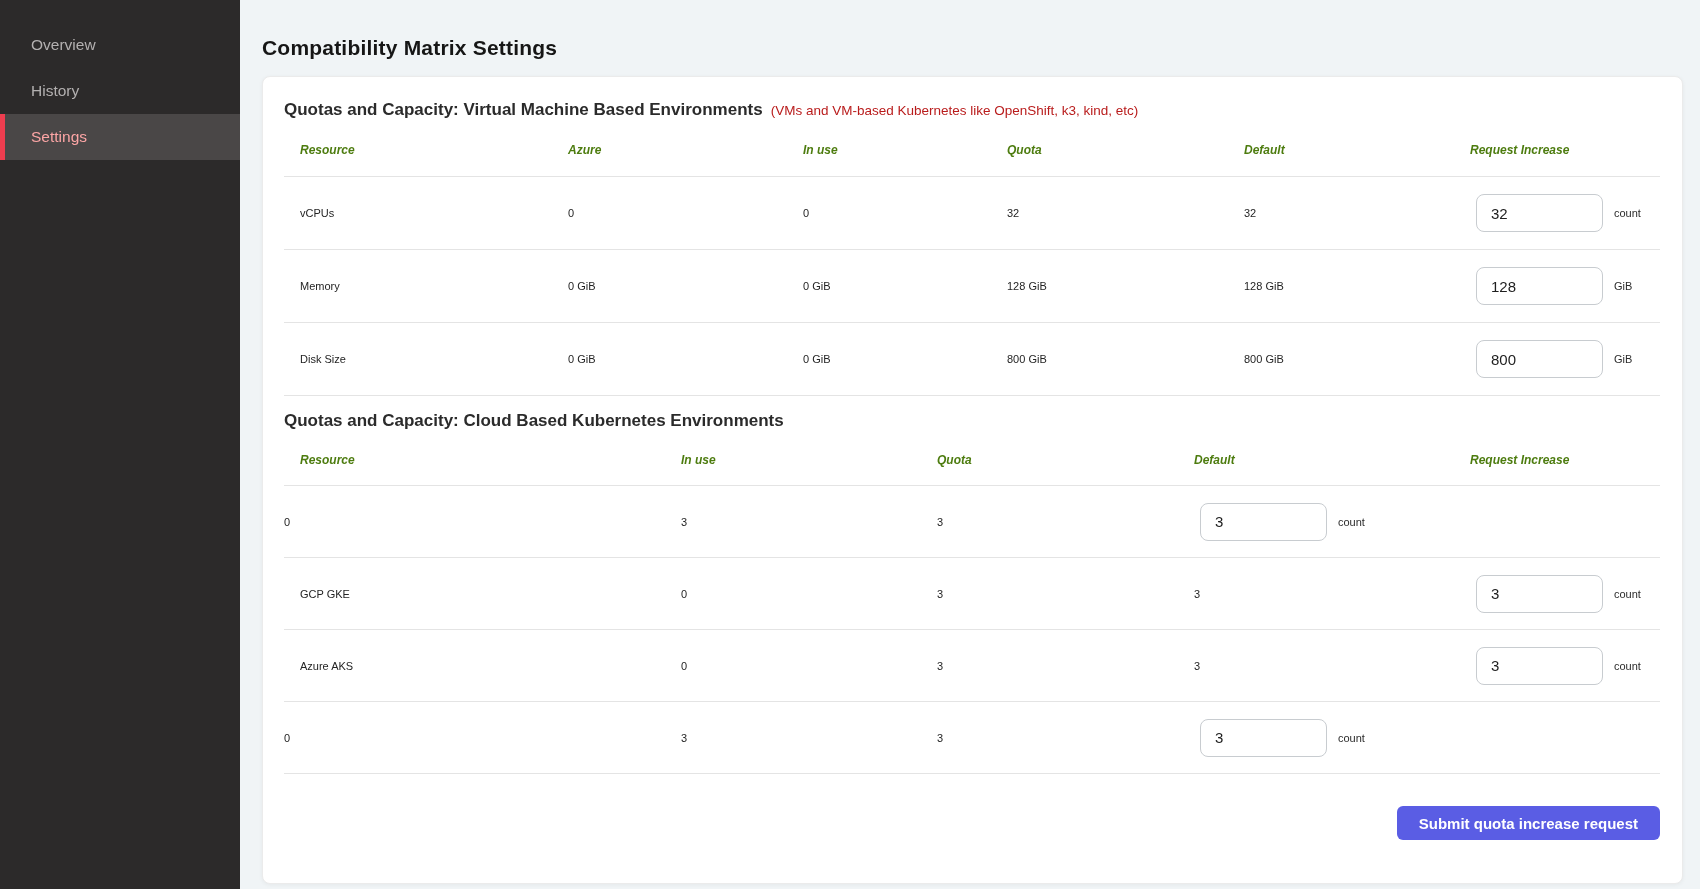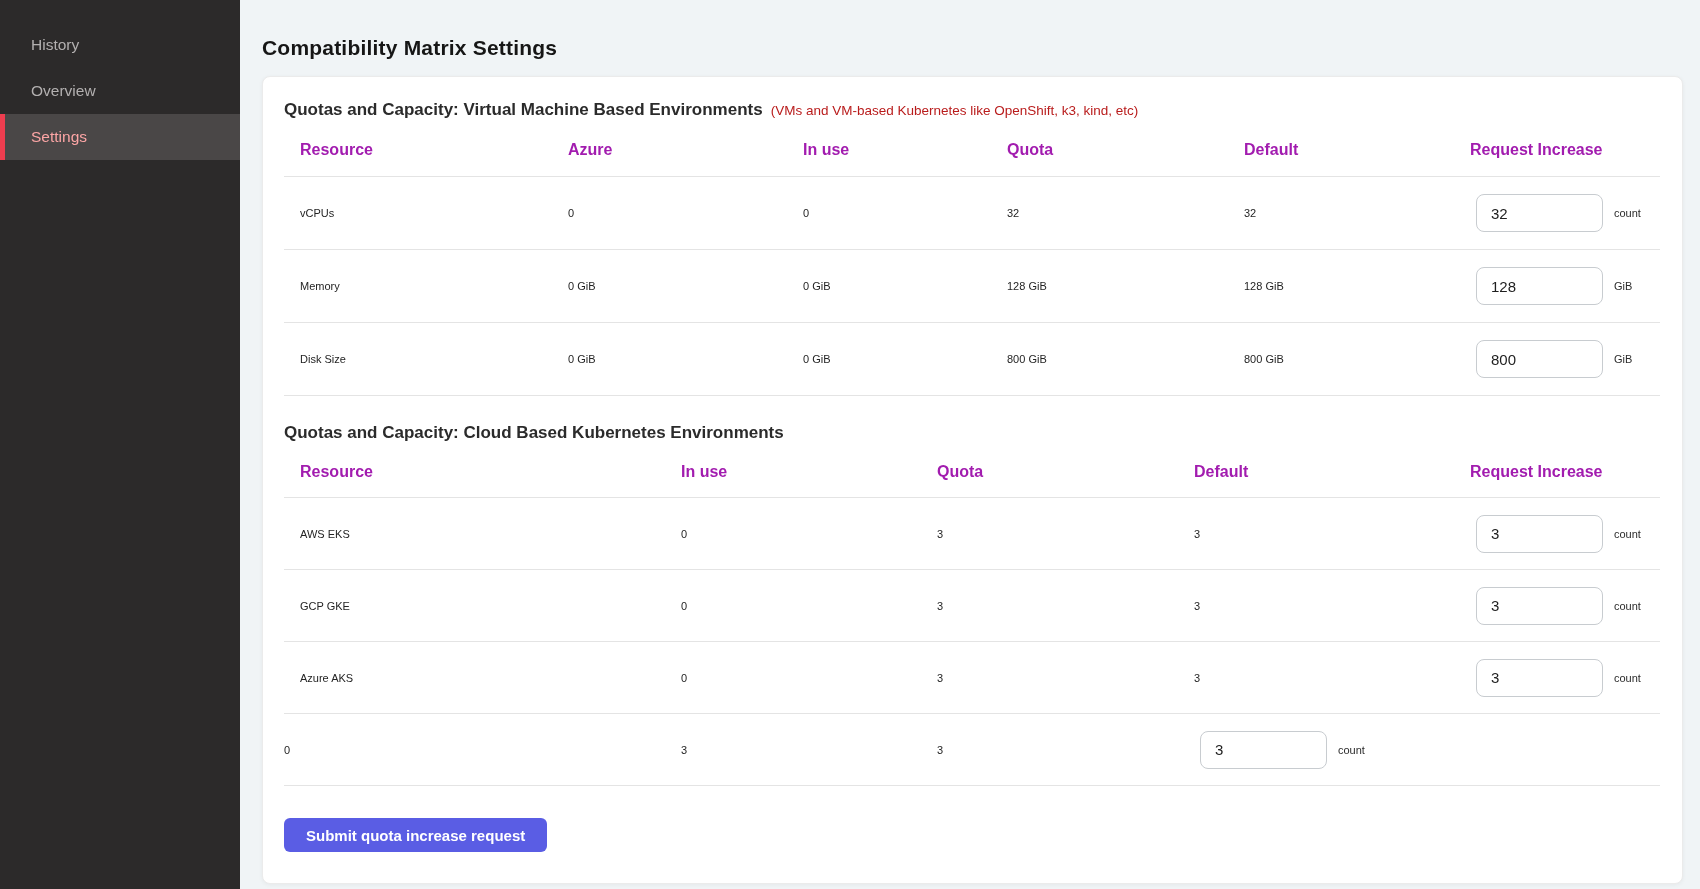--- a/index.html
+++ b/index.html
@@ -43,63 +43,63 @@
     border:1px solid #ebebeb; border-radius:8px;
     box-shadow:0 1px 4px rgba(0,0,0,.05);
     padding:20px 22px 18px 21px;
     height:808px;
   }
 
   .section-heading { line-height:26px; display:flex; align-items:baseline; }
   .section-heading .h { font-size:17px; font-weight:700; color:#2b2b2b; }
   .section-heading .sub { font-size:13.5px; color:#b91c1c; margin-left:8px; font-weight:400; }
   .heading1 { }
-  .heading2 { margin-top:24px; }
+  .heading2 { margin-top:12px; }
 
   .grid1 { display:grid; grid-template-columns:284px 235px 204px 237px 226px 1fr; }
   .grid2 { display:grid; grid-template-columns:397px 256px 257px 276px 1fr; }
   .thead, .trow { align-items:center; border-bottom:1px solid #e4e4e4; }
   .t1 .thead { height:53px; }
   .t1 .trow  { height:73px; }
   .t2 .thead { height:52px; }
   .t2 .trow  { height:72px; }
-  .th { font-size:16px; font-weight:700; color:#a21caf; }
+  .th { font-size:12px; font-weight:700; color:#4d7c0f;font-style:italic; }
   .td { font-size:11px; color:#242424; }
   .c1 { padding-left:16px; }
 
   .req-cell { display:flex; align-items:center; gap:11px; padding-left:6px; }
   .req-input {
     width:127px; height:38px;
     border:1px solid #c8ccd0; border-radius:8px;
     font-family:"Liberation Sans","DejaVu Sans",sans-serif;
     font-size:15px; color:#1e1e1e; padding:0 14px;
     outline:none; background:#fff;
   }
   .unit { font-size:11px; color:#2c2c2c; }
 
-  .submit-row { display:flex; justify-content:flex-start; padding-top:32px; }
+  .submit-row { display:flex; justify-content:flex-end; padding-top:32px; }
   .submit-btn {
     height:34px; padding:0 22px;
     background:var(--button,#5a5de4);
     color:#ffffff; font-family:"Liberation Sans","DejaVu Sans",sans-serif;
     font-size:15px; font-weight:700;
     border:none; border-radius:6px; cursor:pointer;
   }
 </style>
 </head>
 <body>
 
 <nav class="sidebar">
   <div class="side-item">
 
-    <span>History</span>
+    <span>Overview</span>
   </div>
   <div class="side-item">
 
-    <span>Overview</span>
+    <span>History</span>
   </div>
   <div class="side-item active">
     <span class="accent"></span>
     <span>Settings</span>
   </div>
 </nav>
 
 <main class="main">
   <h1 class="page-title">Compatibility Matrix Settings</h1>
 
@@ -164,21 +164,20 @@
     <div class="t2">
       <div class="thead grid2">
         <div class="th c1">Resource</div>
         <div class="th">In use</div>
         <div class="th">Quota</div>
         <div class="th">Default</div>
         <div class="th">Request Increase</div>
       </div>
 
       <div class="trow grid2">
-        <div class="td c1">AWS EKS</div>
         <div class="td">0</div>
         <div class="td">3</div>
         <div class="td">3</div>
         <div class="req-cell">
           <input class="req-input" type="text" value="3" style="">
           <span class="unit">count</span>
         </div>
       </div>
 
       <div class="trow grid2">

